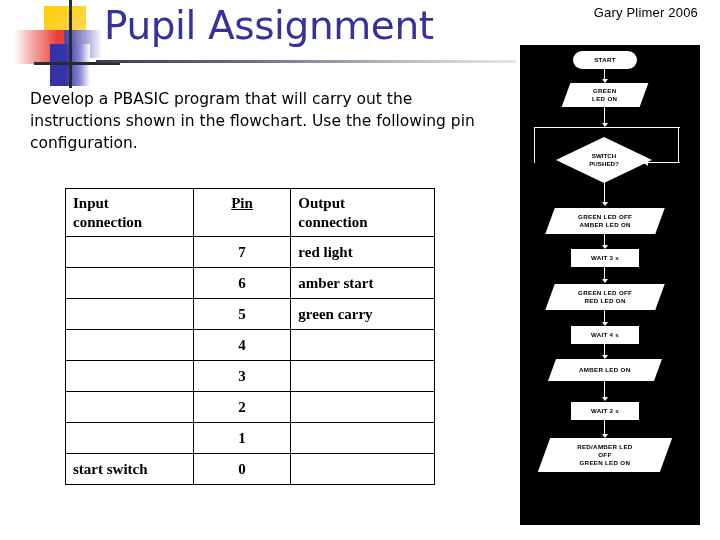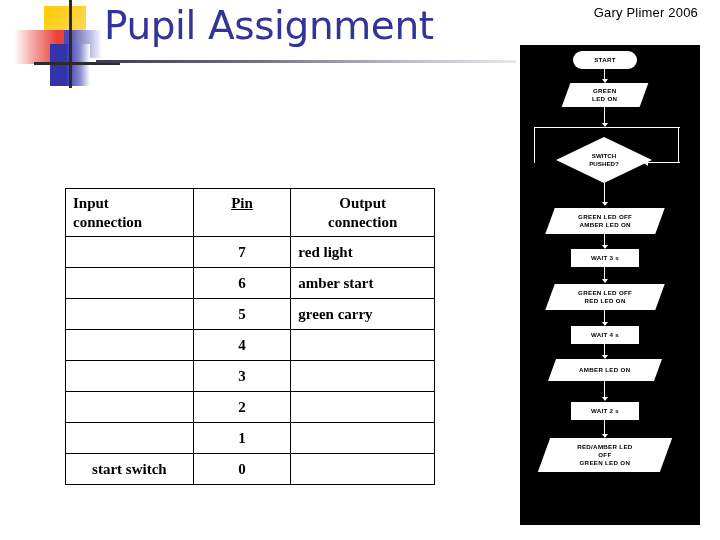--- a/index.html
+++ b/index.html
@@ -110,21 +110,21 @@
   .pin-table .col-in  { width: 128px; text-align: left; }
   .pin-table .col-pin { width: 98px;  text-align: center; }
   .pin-table .col-out { width: 144px; text-align: left; }
   .pin-table thead td { vertical-align: top; line-height: 1.25; padding-top: 5px; }
   .pin-table thead .col-in  { text-align: left; }
   .pin-table thead .col-pin { text-align: center; vertical-align: top; }
   .pin-table thead .col-out { text-align: left; }
   .pin-table thead td.col-in, .pin-table thead td.col-out { height: 48px; }
   .pin-table thead td.col-pin { height: 48px; text-decoration: underline; }
   .pin-table tbody td.col-pin { font-weight: bold; }
-  .pin-table tbody td.col-in  { text-align: center; }
+  .pin-table tbody td.col-in  { }
   .row-7 .col-pin { font-weight: normal; }
 
   
   .flow-panel {
     position: absolute;
     left: 520px; top: 45px;
     width: 180px; height: 480px;
     background: #000000;
     overflow: hidden;
   }
@@ -186,28 +186,29 @@
     <div class="blk blk-red"></div>
     <div class="blk blk-blue2"></div>
     <div class="blk blk-blue"></div>
     <div class="cross-v"></div>
     <div class="cross-h"></div>
   </div>
 
   <div class="title">Pupil Assignment</div>
   <div class="rule"></div>
 
+  <div class="body-text">Develop a PBASIC program that will carry out the instructions shown in the flowchart. Use the following pin configuration.</div>
 
   <table class="pin-table">
     <thead>
       <tr>
         <td class="col-in" style="white-space: pre-line;">Input
 connection</td>
         <td class="col-pin">Pin</td>
-        <td class="col-out" style="white-space: pre-line; text-align: center;">Output
+        <td class="col-out" style="white-space: pre-line;">Output
 connection</td>
       </tr>
     </thead>
     <tbody>
       <tr class="row-7">
         <td class="col-in"></td>
         <td class="col-pin">7</td>
         <td class="col-out">red light</td>
       </tr>
       <tr>

